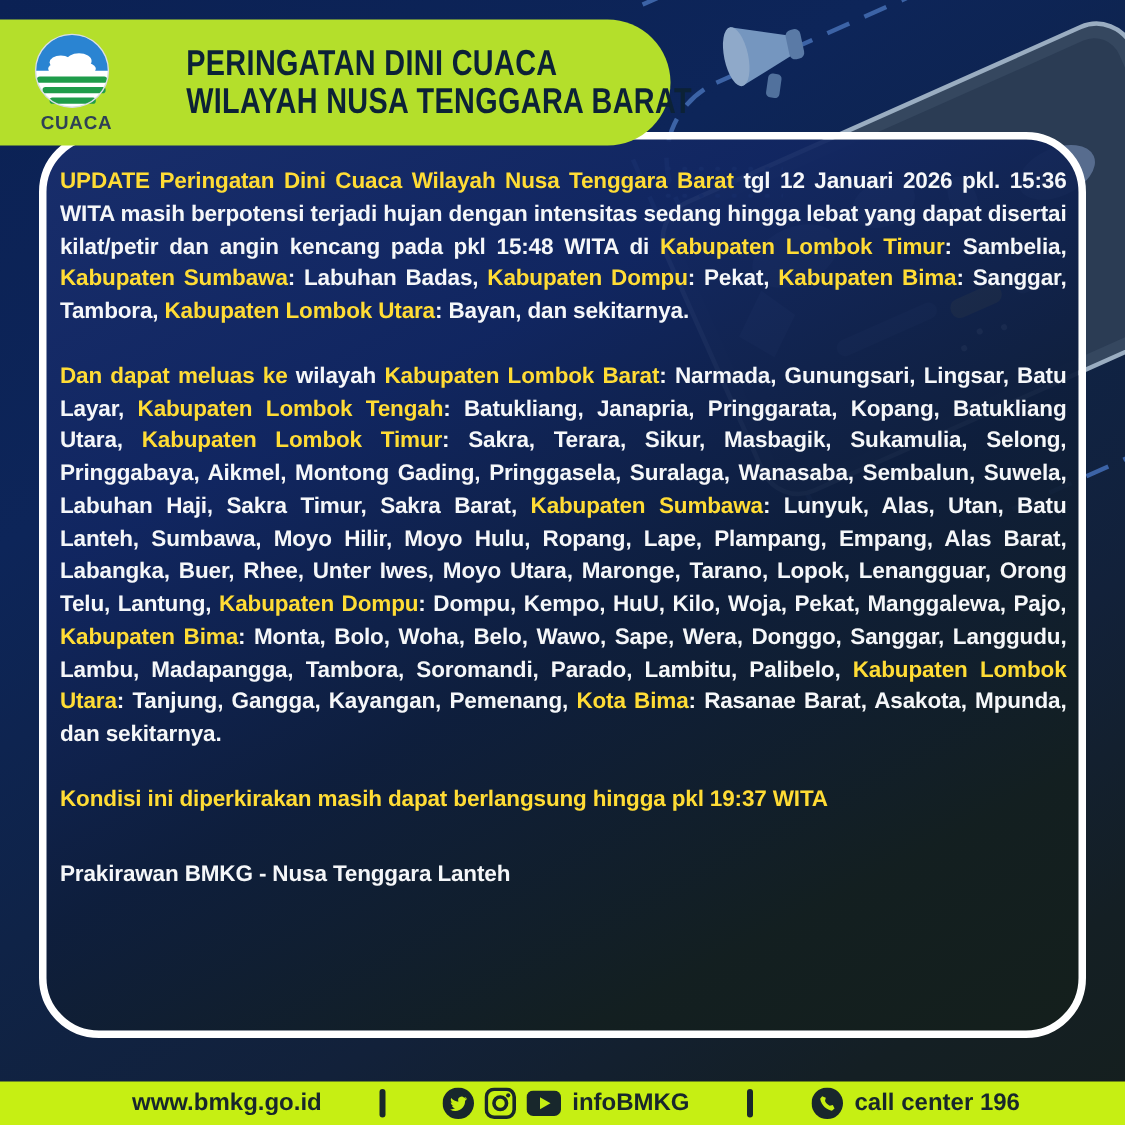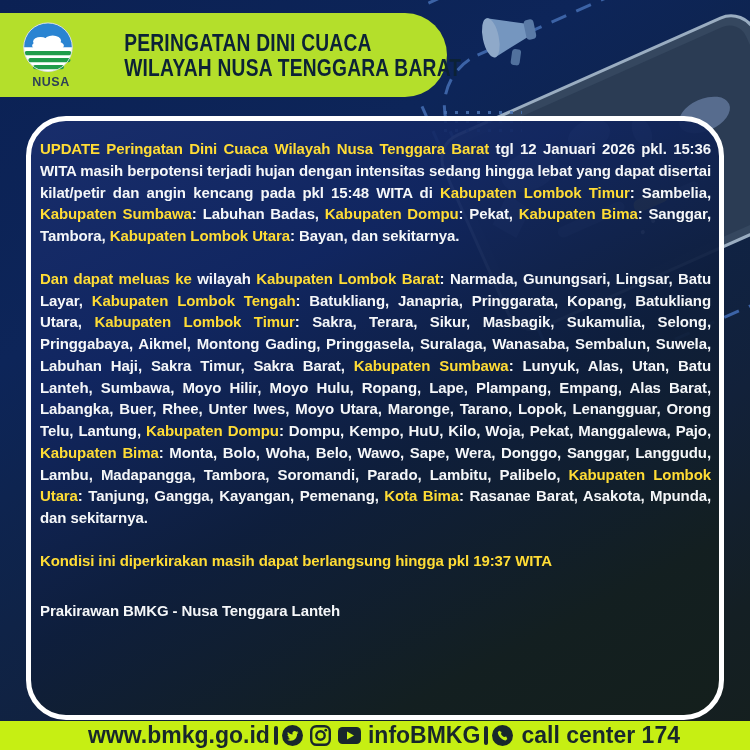--- a/index.html
+++ b/index.html
@@ -29,42 +29,42 @@
     background:var(--banner-green);
     border-radius:0 42px 42px 0;
     display:flex;align-items:center;
   }
   .logo{margin-left:20px;width:62px;flex:0 0 auto;text-align:center;}
   .logo-label{font-size:12.5px;font-weight:bold;color:#2e4156;letter-spacing:.5px;margin-top:-3px;}
   .banner-title{flex:1;text-align:left;padding-right:22px;color:var(--title-navy);}
   .title-line{font-weight:bold;font-size:24px;line-height:25.5px;white-space:nowrap;transform:scaleX(.8);letter-spacing:.3px;}
   
   .card{
-    position:absolute;left:26px;top:116px;width:698px;height:604px;z-index:3;
+    position:absolute;left:26px;top:88px;width:698px;height:604px;z-index:3;
     border:5px solid #ffffff;border-radius:40px;
     background:linear-gradient(152deg,rgba(26,47,110,.88) 0%,rgba(17,38,97,.93) 30%,rgba(14,30,60,.95) 55%,rgba(19,31,32,.97) 82%,rgba(20,31,28,.98) 100%);
     padding:17px 8px 0 9px;
   }
   .body-text{
     margin:0 0 21px 0;
     font-weight:bold;font-size:15px;line-height:1.45;letter-spacing:-.1px;
     text-align:justify;color:#f5f7f9;
   }
   .seg-highlight{color:var(--yellow);}
   .seg-normal{color:#f5f7f9;}
   .closing{color:var(--yellow);margin-bottom:28px;text-align:left;margin-top:12px;}
   .signature{color:#f5f7f9;text-align:left;}
   
   .footer{
     position:absolute;left:0;right:0;bottom:0;height:29px;z-index:4;
     background:var(--footer-green);
     display:flex;align-items:center;justify-content:space-between;
     padding:0 70px 0 88px;
   }
-  .footer-text{font-size:23px;font-weight:bold;color:var(--dark-ink);white-space:nowrap;}
+  .footer-text{font-size:16px;font-weight:bold;color:var(--dark-ink);white-space:nowrap;}
   .sep{width:4px;height:19px;background:var(--dark-ink);border-radius:2px;}
   .social,.callcenter{display:flex;align-items:center;gap:7px;}
   .callcenter{gap:8px;}
   .icon{display:block;}
 </style>
 </head>
 <body>
 
 <div class="page">
 
@@ -112,21 +112,21 @@
         <circle cx="30" cy="27" r="26" fill="#ffffff"></circle>
         <path d="M4 27 a26 26 0 0 1 52 0 Z" fill="#2a84d2"></path>
         <ellipse cx="30" cy="25.5" rx="17" ry="6" fill="#ffffff"></ellipse>
         <ellipse cx="22" cy="21" rx="8" ry="5" fill="#ffffff"></ellipse>
         <ellipse cx="35" cy="20" rx="9" ry="5.5" fill="#ffffff"></ellipse>
         <rect x="5" y="31" width="50" height="4.5" rx="2" fill="#1f9c4a"></rect>
         <rect x="9" y="38.5" width="45" height="4.5" rx="2" fill="#1f9c4a"></rect>
         <rect x="14" y="46" width="33" height="4.5" rx="2" fill="#1f9c4a"></rect>
         <circle cx="30" cy="27" r="26" fill="none" stroke="#d9dfe4" stroke-width="1"></circle>
       </svg>
-      <div class="logo-label">NUSA</div>
+      <div class="logo-label">CUACA</div>
     </div>
     <div class="banner-title">
       <div class="title-line">PERINGATAN DINI CUACA</div>
       <div class="title-line">WILAYAH NUSA TENGGARA BARAT</div>
     </div>
   </div>
 
   <div class="card">
     <p class="body-text"><span class="seg-highlight">UPDATE Peringatan Dini Cuaca Wilayah Nusa Tenggara Barat</span><span class="seg-normal"> tgl 12 Januari 2026 pkl. 15:36 WITA masih berpotensi terjadi hujan dengan intensitas sedang hingga lebat yang dapat disertai kilat/petir dan angin kencang pada pkl 15:48 WITA di </span><span class="seg-highlight">Kabupaten Lombok Timur</span><span class="seg-normal">: Sambelia, </span><span class="seg-highlight">Kabupaten Sumbawa</span><span class="seg-normal">: Labuhan Badas, </span><span class="seg-highlight">Kabupaten Dompu</span><span class="seg-normal">: Pekat, </span><span class="seg-highlight">Kabupaten Bima</span><span class="seg-normal">: Sanggar, Tambora, </span><span class="seg-highlight">Kabupaten Lombok Utara</span><span class="seg-normal">: Bayan, dan sekitarnya.</span></p>
     <p class="body-text"><span class="seg-highlight">Dan dapat meluas ke</span><span class="seg-normal"> wilayah </span><span class="seg-highlight">Kabupaten Lombok Barat</span><span class="seg-normal">: Narmada, Gunungsari, Lingsar, Batu Layar, </span><span class="seg-highlight">Kabupaten Lombok Tengah</span><span class="seg-normal">: Batukliang, Janapria, Pringgarata, Kopang, Batukliang Utara, </span><span class="seg-highlight">Kabupaten Lombok Timur</span><span class="seg-normal">: Sakra, Terara, Sikur, Masbagik, Sukamulia, Selong, Pringgabaya, Aikmel, Montong Gading, Pringgasela, Suralaga, Wanasaba, Sembalun, Suwela, Labuhan Haji, Sakra Timur, Sakra Barat, </span><span class="seg-highlight">Kabupaten Sumbawa</span><span class="seg-normal">: Lunyuk, Alas, Utan, Batu Lanteh, Sumbawa, Moyo Hilir, Moyo Hulu, Ropang, Lape, Plampang, Empang, Alas Barat, Labangka, Buer, Rhee, Unter Iwes, Moyo Utara, Maronge, Tarano, Lopok, Lenangguar, Orong Telu, Lantung, </span><span class="seg-highlight">Kabupaten Dompu</span><span class="seg-normal">: Dompu, Kempo, HuU, Kilo, Woja, Pekat, Manggalewa, Pajo, </span><span class="seg-highlight">Kabupaten Bima</span><span class="seg-normal">: Monta, Bolo, Woha, Belo, Wawo, Sape, Wera, Donggo, Sanggar, Langgudu, Lambu, Madapangga, Tambora, Soromandi, Parado, Lambitu, Palibelo, </span><span class="seg-highlight">Kabupaten Lombok Utara</span><span class="seg-normal">: Tanjung, Gangga, Kayangan, Pemenang, </span><span class="seg-highlight">Kota Bima</span><span class="seg-normal">: Rasanae Barat, Asakota, Mpunda, dan sekitarnya.</span></p>
@@ -152,17 +152,17 @@
         <polygon points="9,4.5 16,8.5 9,12.5" fill="#c6ef13"></polygon>
       </svg>
       <span class="footer-text">infoBMKG</span>
     </span>
     <span class="sep"></span>
     <span class="callcenter">
       <svg class="icon" width="21" height="21" viewBox="0 0 24 24">
         <circle cx="12" cy="12" r="12" fill="#18272c"></circle>
         <path d="M8.1 6.6l2.8 1.3-.6 2.4c.65 1.55 2 2.9 3.55 3.55l2.4-.6 1.3 2.8-2 1.7c-3.4-.35-8.1-3.8-8.95-9.1z" fill="#c6ef13"></path>
       </svg>
-      <span class="footer-text">call center 174</span>
+      <span class="footer-text">call center 196</span>
     </span>
   </div>
 
 </div>
 
 </body></html>

